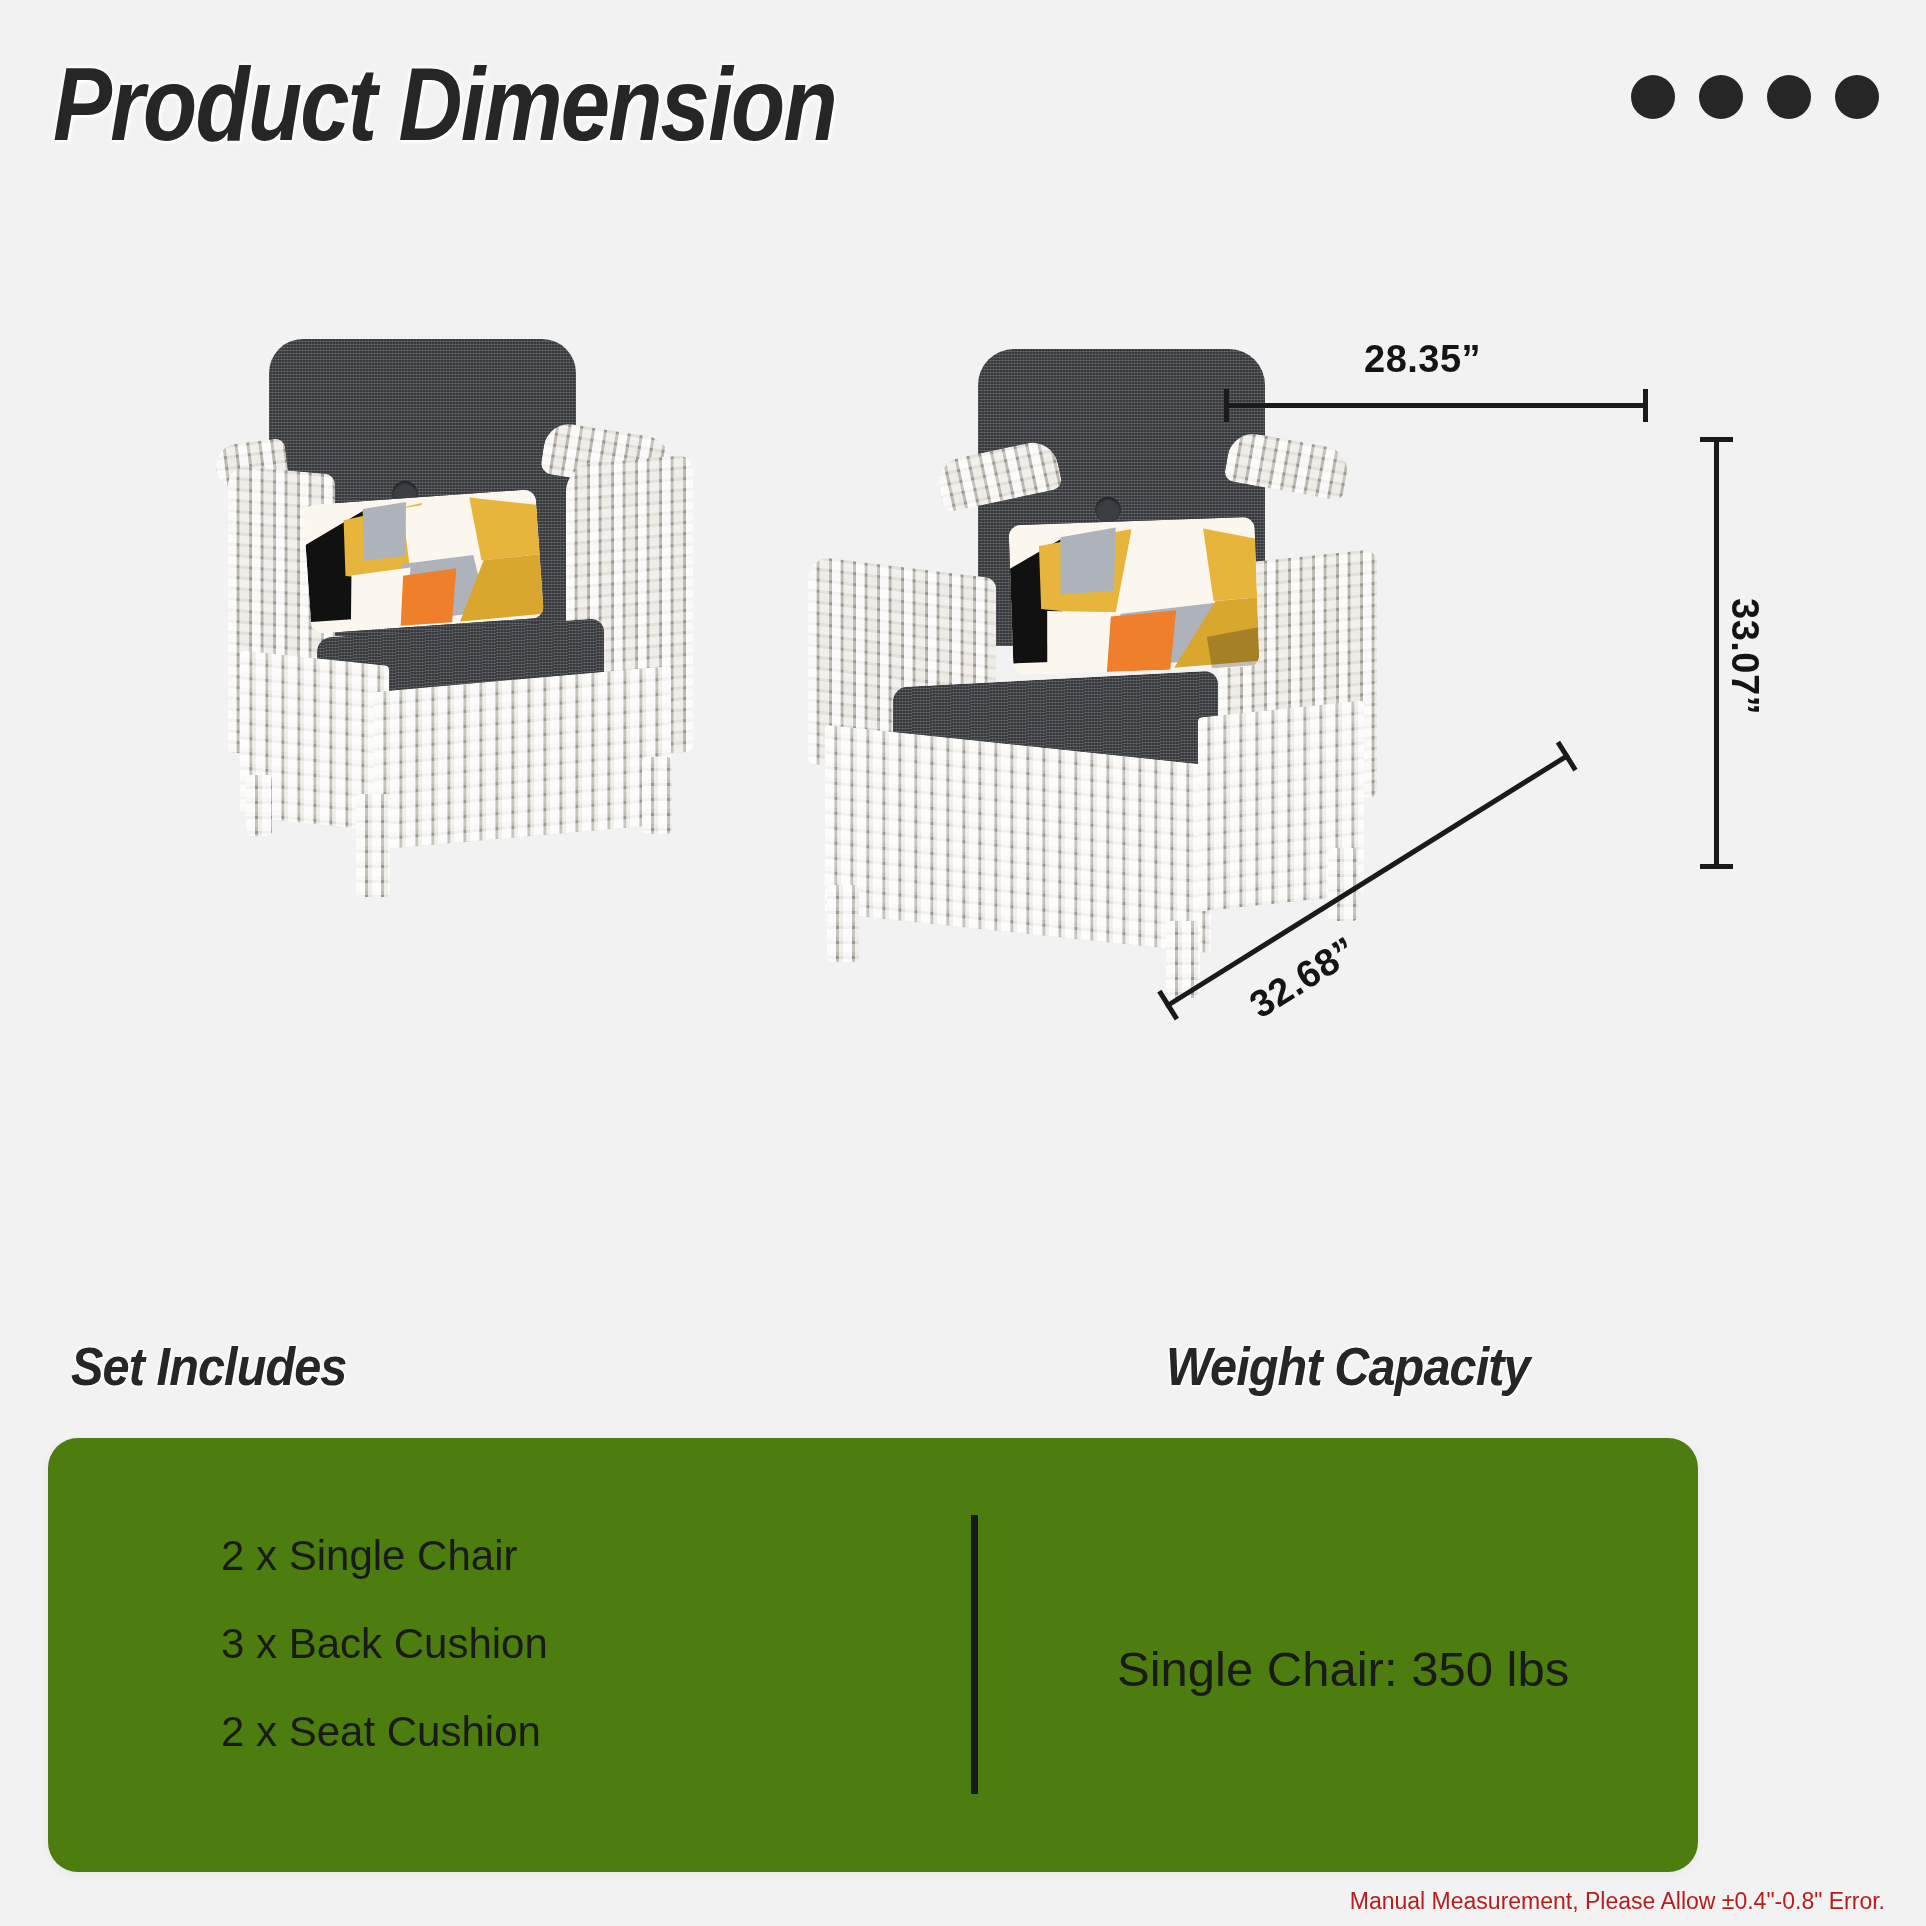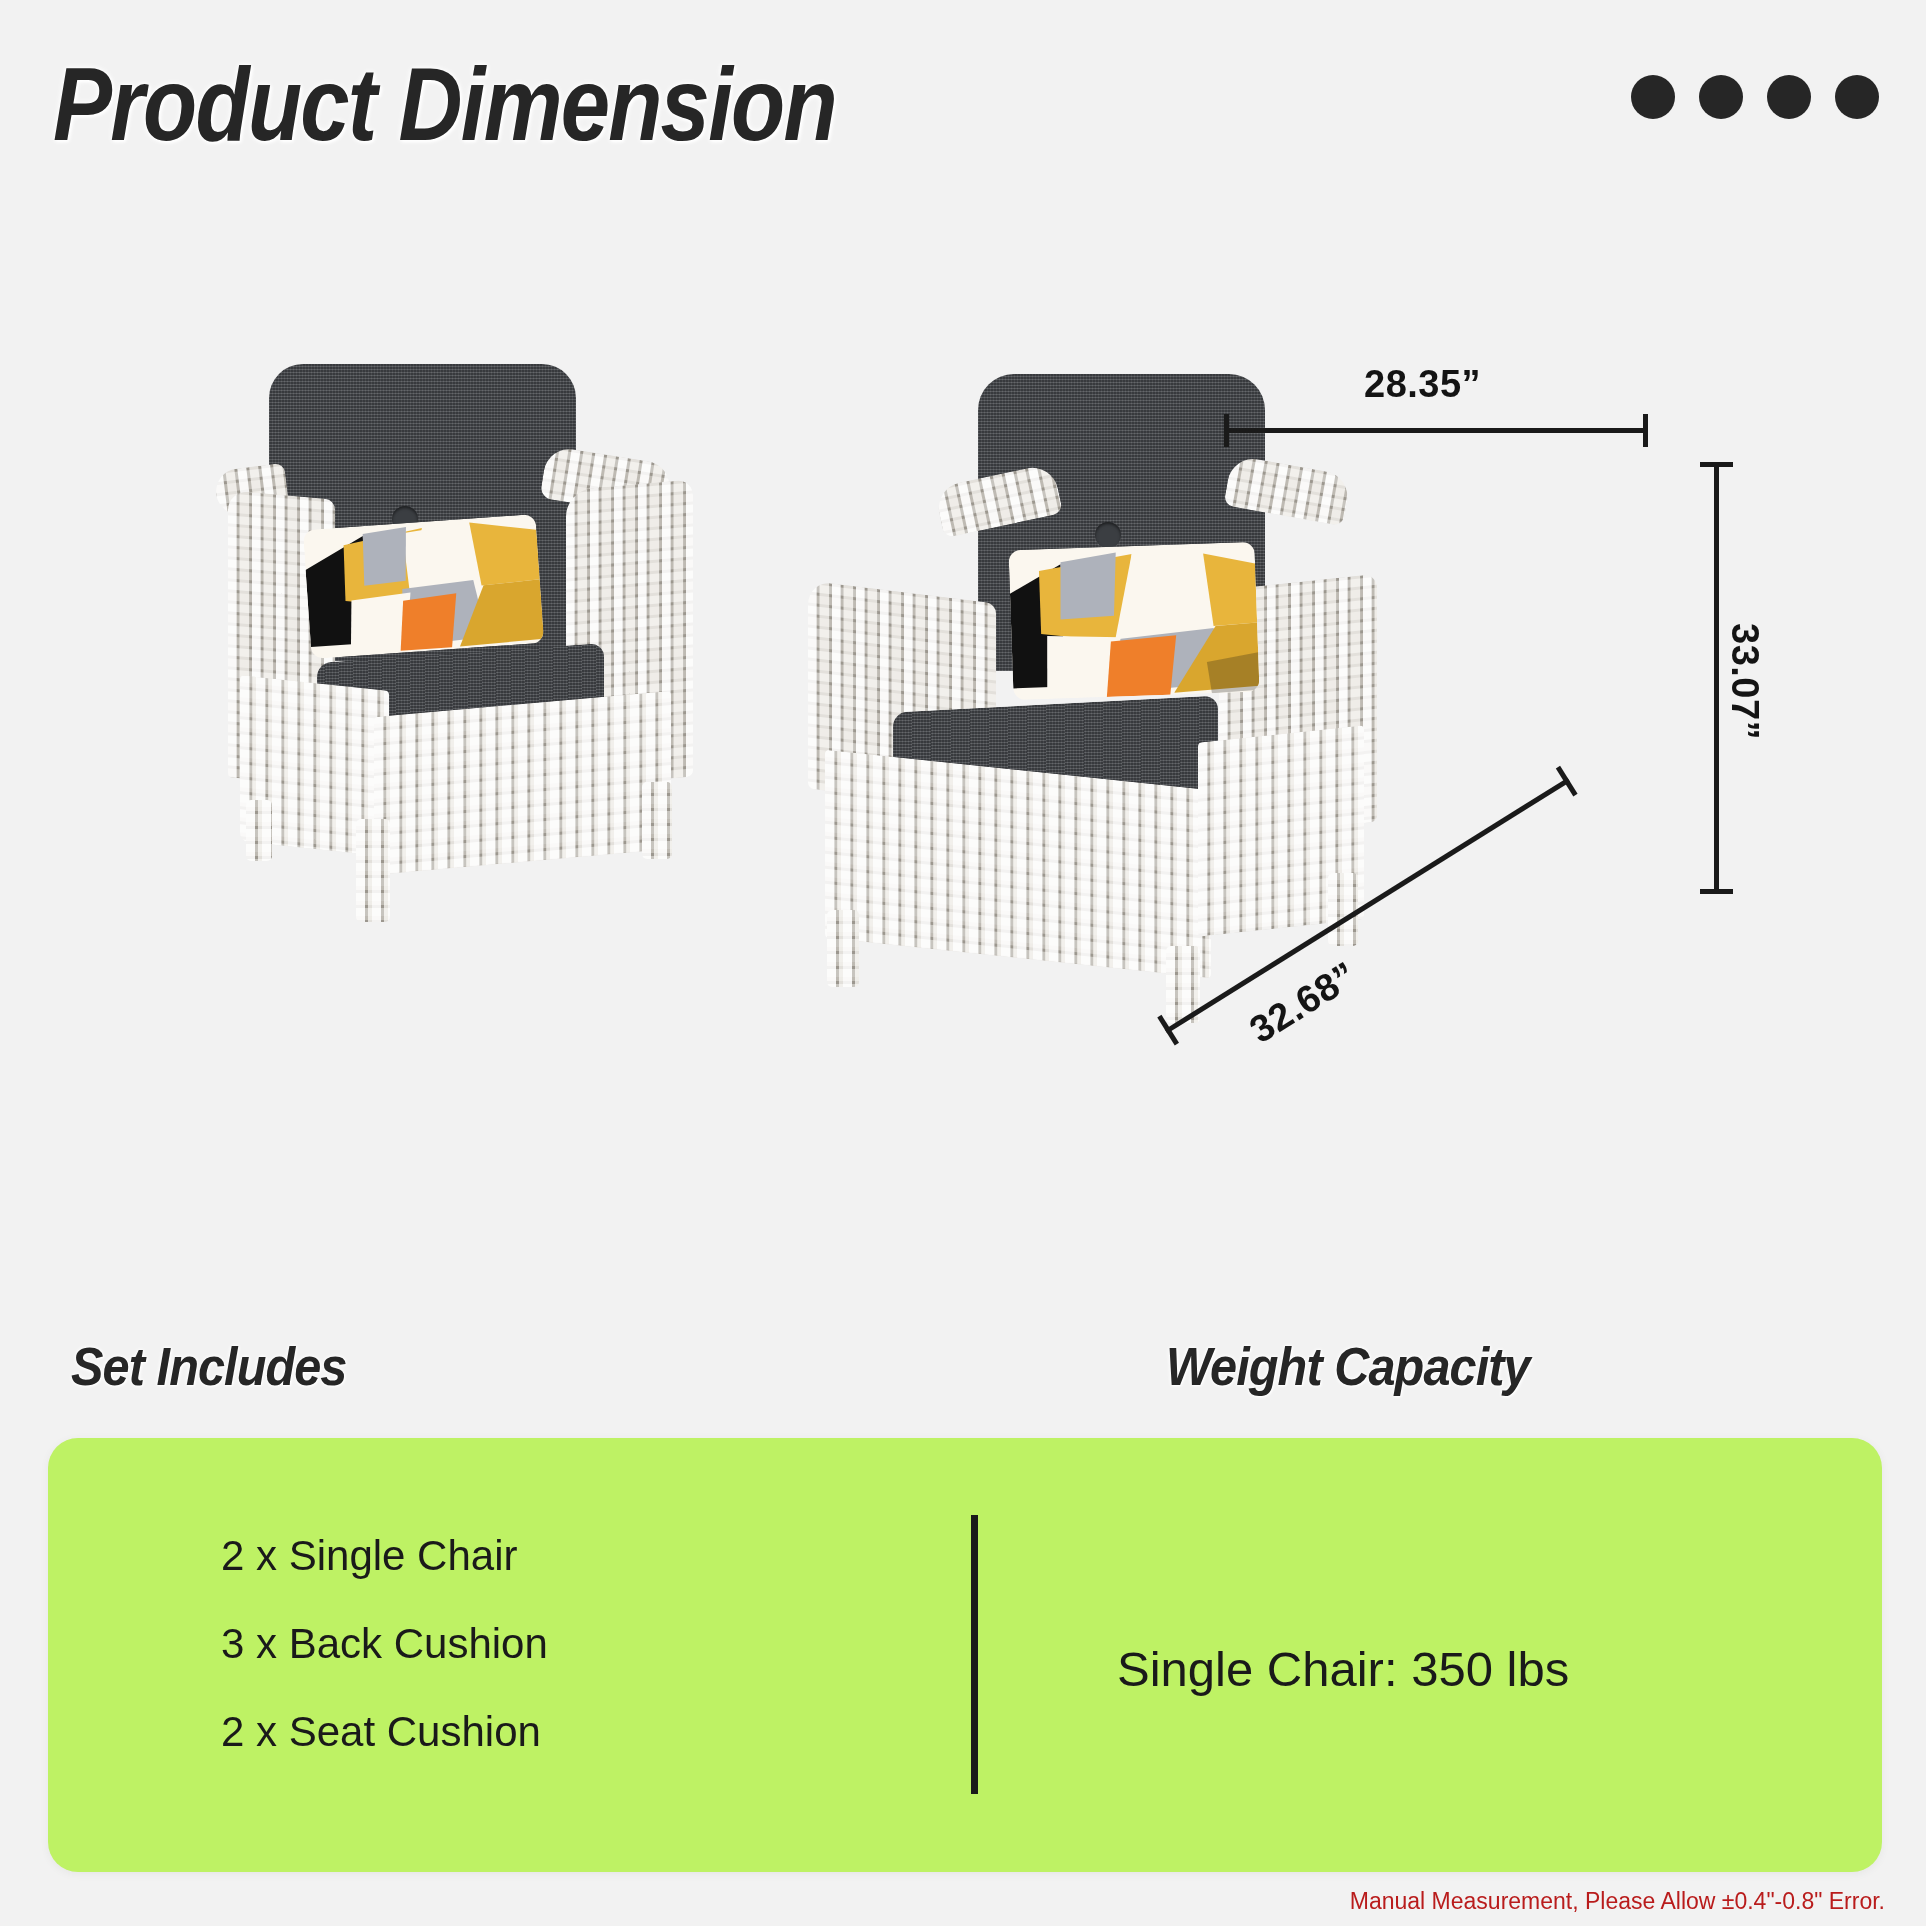--- a/index.html
+++ b/index.html
@@ -39,21 +39,21 @@
     display: flex;
     gap: 24px;
   }
   .dot {
     width: 44px; height: 44px;
     border-radius: 50%;
     background: #262626;
   }
 
   
-  .chair-stage { position: absolute; left: 0; top: 306px; width: 1871px; height: 990px; }
+  .chair-stage { position: absolute; left: 0; top: 281px; width: 1871px; height: 990px; }
 
   .chair { position: absolute; }
 
   
   .wicker {
     position: absolute;
     background-color: #cfcbc4;
     background-image:
       repeating-linear-gradient(90deg,
         rgba(255,255,255,0.85) 0px, rgba(255,255,255,0.85) 9px,
@@ -145,22 +145,22 @@
     transform: scaleX(0.9);
     transform-origin: left center;
     text-shadow: 0 0 3px #fff, 0 0 6px #fff, 1px 1px 2px rgba(255,255,255,0.95);
     white-space: nowrap;
   }
 
   
   .card {
     position: absolute;
     left: 48px; top: 1438px;
-    width: 1834px; height: 434px;
-    background: #bef264;
+    width: 1650px; height: 434px;
+    background: #4d7c0f;
     border-radius: 30px;
     box-shadow: 0 2px 10px rgba(0,0,0,0.05);
   }
 
   .includes-list {
     position: absolute;
     left: 173px; top: 94px;
     display: flex; flex-direction: column;
     gap: 40px;
   }

